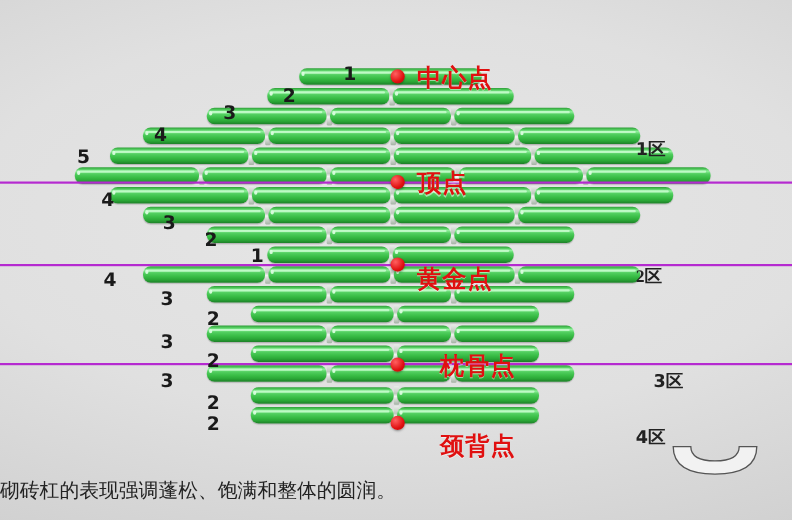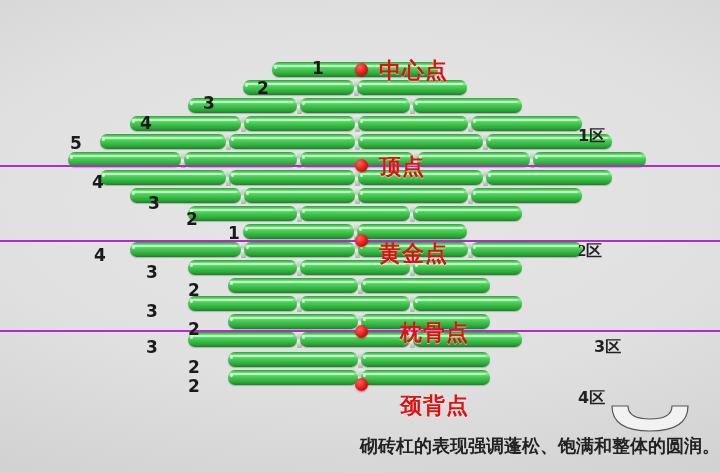--- a/index.html
+++ b/index.html
@@ -55,22 +55,22 @@
   .ptlabel{position:absolute;font-size:22px;font-weight:bold;color:#e01010;
       letter-spacing:1px;text-shadow:0 1px 0 rgba(255,255,255,.5);}
   
   .num{position:absolute;font-size:17px;font-weight:bold;color:#1a1a1a;
        font-family:"DejaVu Sans","Liberation Sans",sans-serif;}
   
   .zone{position:absolute;font-size:16px;font-weight:bold;color:#222;margin-top:33px;}
   
   #cap1{position:absolute;left:0;top:400px;width:700px;text-align:center;
         font-size:18px;color:#222;font-weight:bold;}
-  #cap2{position:absolute;left:0;top:434px;width:720px;text-align:right;
-        font-size:18px;color:#222;font-weight:bold;}
+  #cap2{position:absolute;left:0;top:434px;width:720px;text-align:left;
+        font-size:18px;color:#222;font-weight:normal;}
   #crescent{position:absolute;left:608px;top:402px;width:84px;height:30px;}
 </style>
 </head>
 <body>
 
 <div id="stage">
 
 
   <div id="rollers">
       <div class="row" style="left: 272px; top: 62px; width: 166px;">

